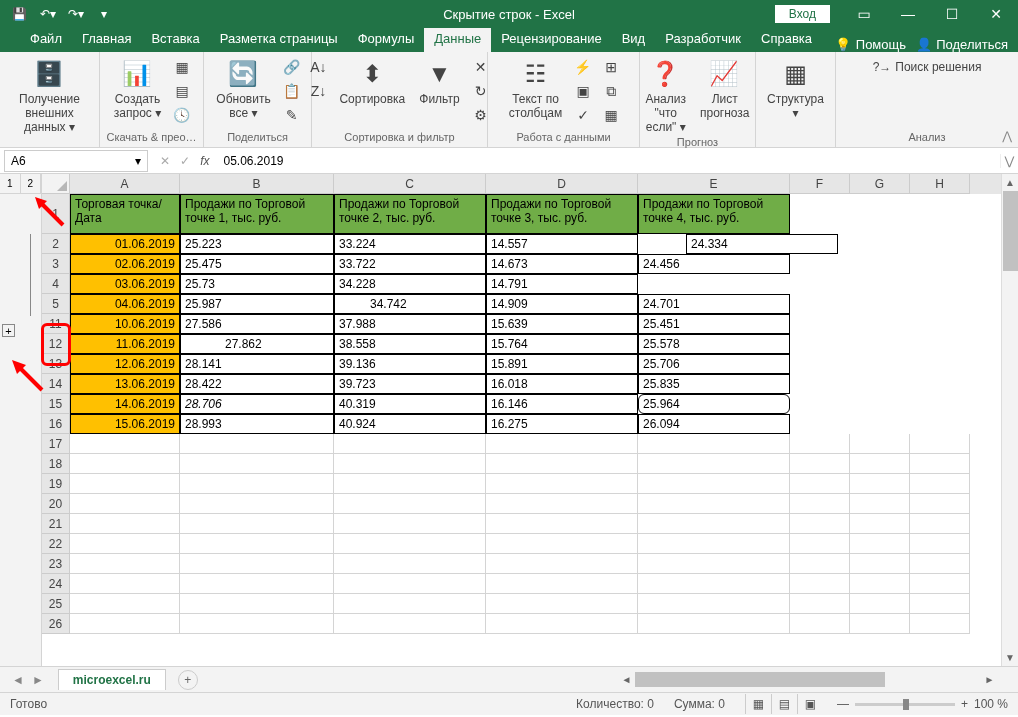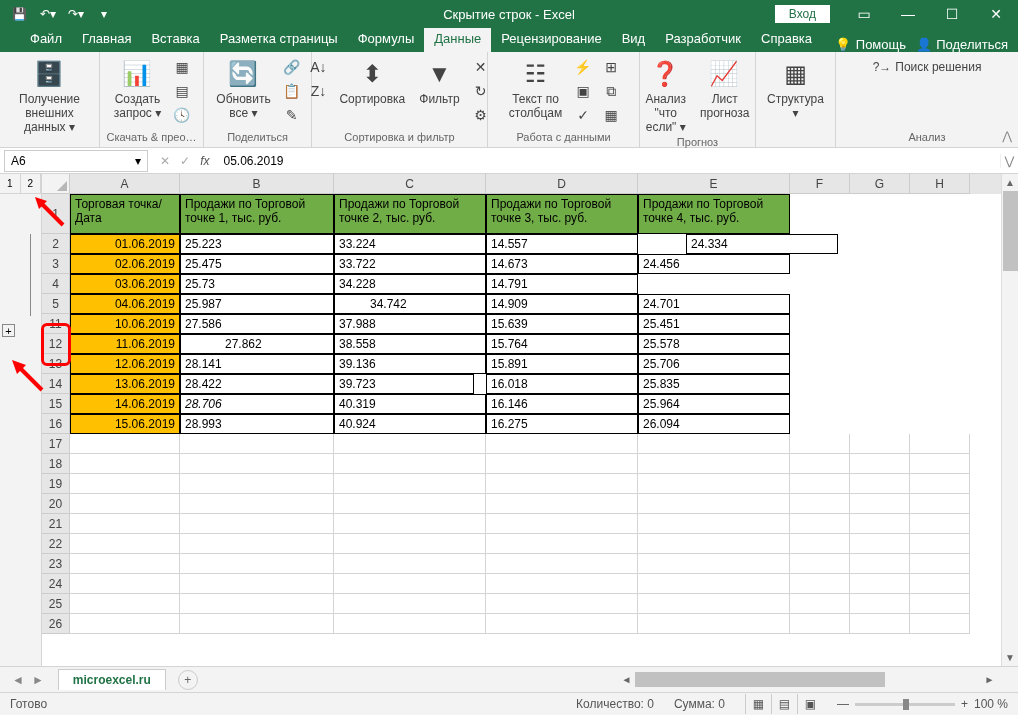--- a/index.html
+++ b/index.html
@@ -352,28 +352,28 @@
         <div class="cell val-cell" style="left: 264px; top: 140px; width: 152px;">38.558</div>
         <div class="cell val-cell" style="left: 416px; top: 140px; width: 152px;">15.764</div>
         <div class="cell val-cell" style="left: 568px; top: 140px; width: 152px;">25.578</div>
         <div class="cell date-cell" style="left: 0px; top: 160px; width: 110px;">12.06.2019</div>
         <div class="cell val-cell" style="left: 110px; top: 160px; width: 154px;">28.141</div>
         <div class="cell val-cell" style="left: 264px; top: 160px; width: 152px;">39.136</div>
         <div class="cell val-cell" style="left: 416px; top: 160px; width: 152px;">15.891</div>
         <div class="cell val-cell" style="left: 568px; top: 160px; width: 152px;">25.706</div>
         <div class="cell date-cell" style="left: 0px; top: 180px; width: 110px;">13.06.2019</div>
         <div class="cell val-cell" style="left: 110px; top: 180px; width: 154px;">28.422</div>
-        <div class="cell val-cell" style="left: 264px; top: 180px; width: 140px;">39.723</div>
+        <div class="cell val-cell" style="left: 264px; top: 180px; width: 152px;">39.723</div>
         <div class="cell val-cell" style="left: 416px; top: 180px; width: 152px;">16.018</div>
         <div class="cell val-cell" style="left: 568px; top: 180px; width: 152px;">25.835</div>
         <div class="cell date-cell" style="left: 0px; top: 200px; width: 110px;">14.06.2019</div>
         <div class="cell val-cell" style="left: 110px; top: 200px; width: 154px; font-style: italic;">28.706</div>
         <div class="cell val-cell" style="left: 264px; top: 200px; width: 152px;">40.319</div>
         <div class="cell val-cell" style="left: 416px; top: 200px; width: 152px;">16.146</div>
-        <div class="cell val-cell" style="left: 568px; top: 200px; width: 152px;">25.964</div>
+        <div class="cell val-cell" style="left: 568px; top: 200px; width: 152px; border-radius: 6px;">25.964</div>
         <div class="cell date-cell" style="left: 0px; top: 220px; width: 110px;">15.06.2019</div>
         <div class="cell val-cell" style="left: 110px; top: 220px; width: 154px;">28.993</div>
         <div class="cell val-cell" style="left: 264px; top: 220px; width: 152px;">40.924</div>
         <div class="cell val-cell" style="left: 416px; top: 220px; width: 152px;">16.275</div>
         <div class="cell val-cell" style="left: 568px; top: 220px; width: 152px;">26.094</div>
         <div class="cell" style="left: 0px; top: 240px; width: 110px;"></div>
         <div class="cell" style="left: 110px; top: 240px; width: 154px;"></div>
         <div class="cell" style="left: 264px; top: 240px; width: 152px;"></div>
         <div class="cell" style="left: 416px; top: 240px; width: 152px;"></div>
         <div class="cell" style="left: 568px; top: 240px; width: 152px;"></div>

